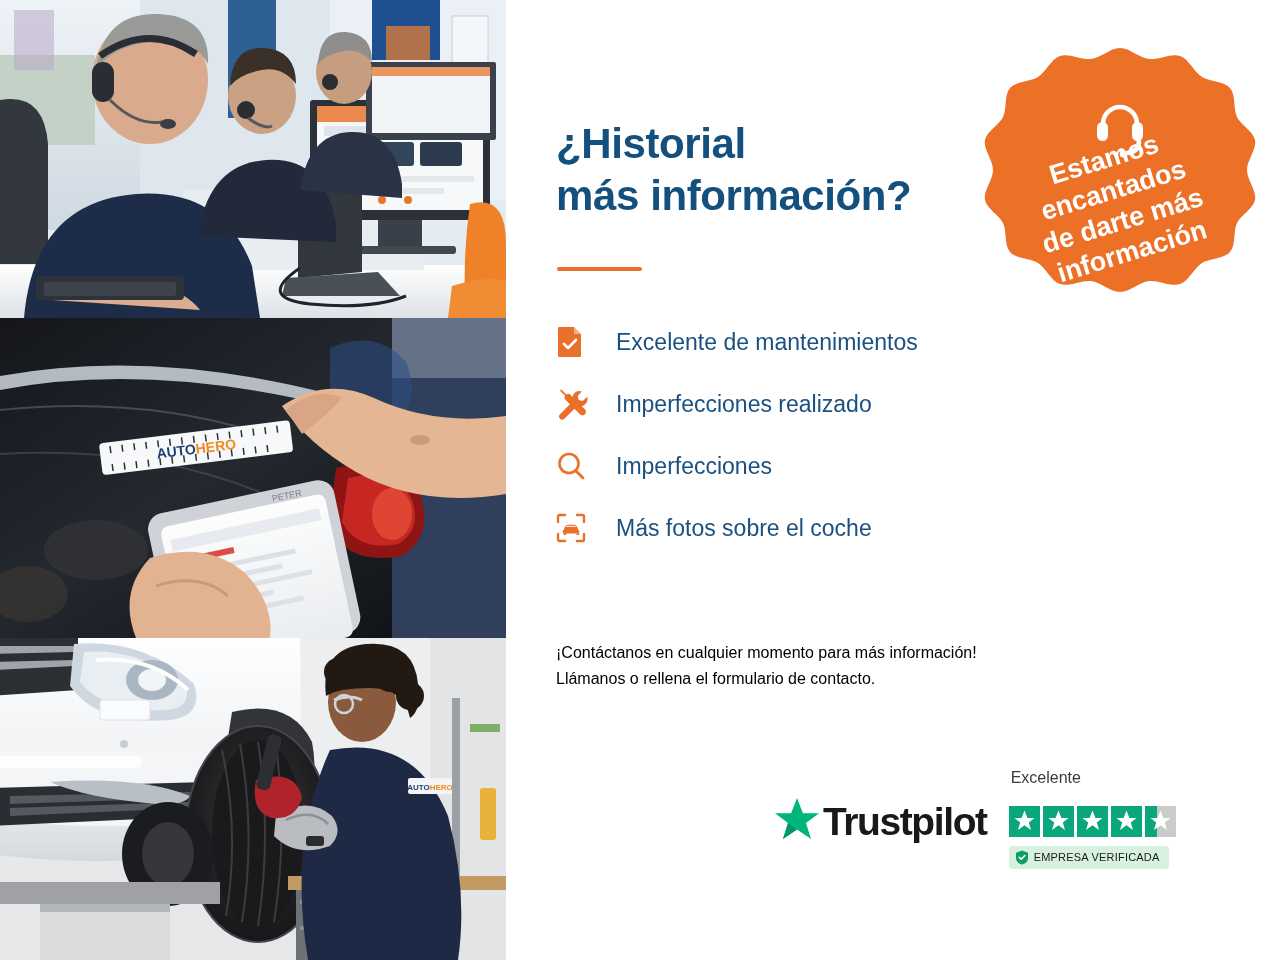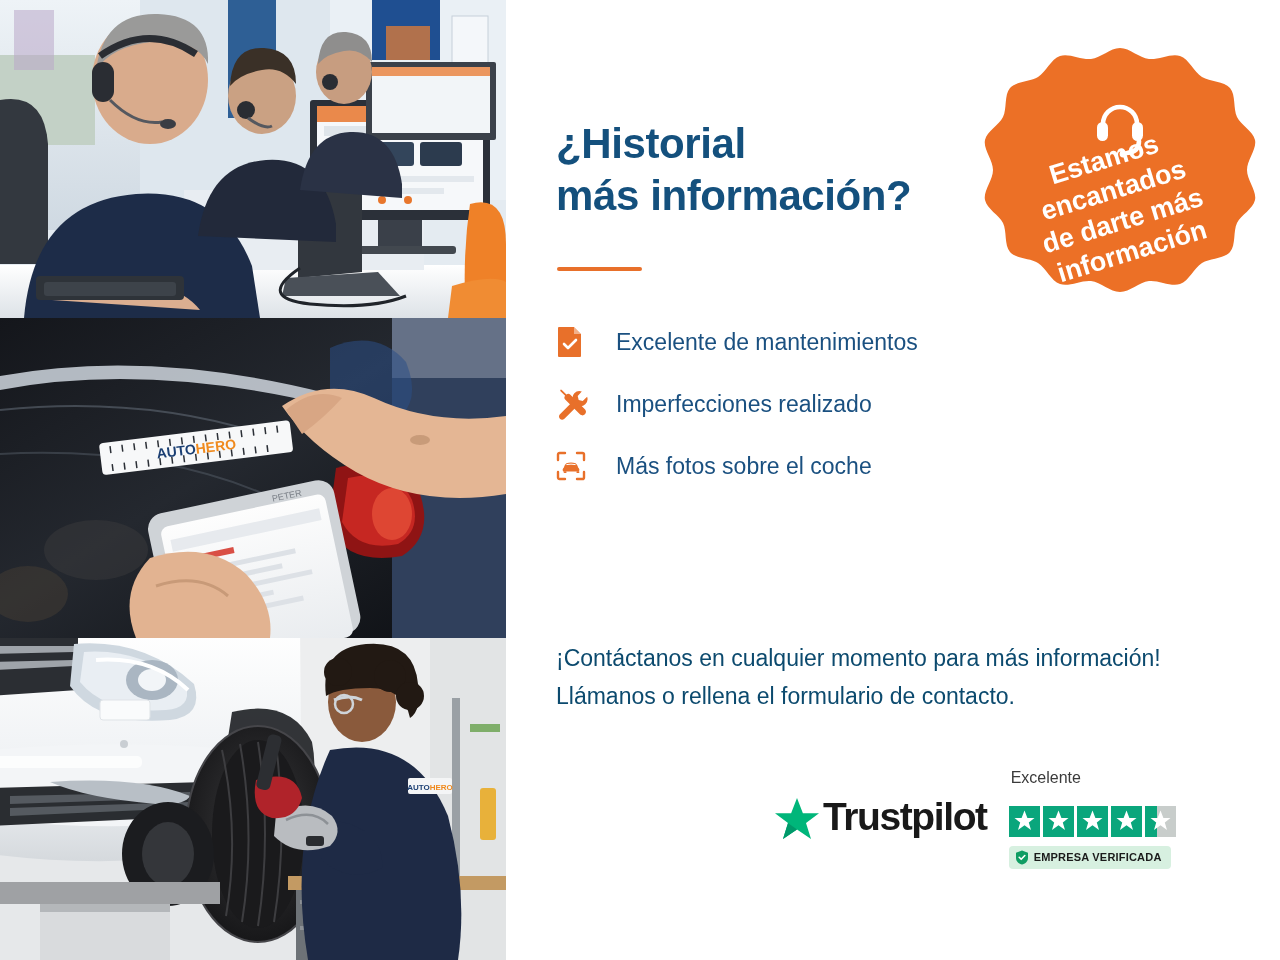--- a/index.html
+++ b/index.html
@@ -108,23 +108,23 @@
     padding-left: 16px;
     white-space: nowrap;
   }
 
   
   .contact-text {
     position: absolute;
     left: 50px;
     top: 640px;
     width: 680px;
-    font-size: 23px;
+    font-size: 16px;
     line-height: 1.65;
-    color: #0c4a6e;
+    color: #000000;
     white-space: pre-line;
   }
 
   
   .badge {
     position: absolute;
     left: 478px;
     top: 42px;
     width: 272px;
     height: 272px;
@@ -135,21 +135,21 @@
   .trustpilot {
     position: absolute;
     left: 268px;
     top: 768px;
     display: flex;
     align-items: center;
   }
 
   .tp-logo {
     display: flex;
-    align-items: flex-start;
+    align-items: flex-end;
     margin-right: 22px;
   }
   .tp-logo svg { display: block; }
   .tp-wordmark {
     font-size: 39px;
     font-weight: bold;
     color: #191919;
     letter-spacing: -1.4px;
     margin-left: 3px;
     line-height: 1;
@@ -197,21 +197,21 @@
   .tp-verified {
     display: inline-flex;
     align-items: center;
     background: #d7f0e0;
     border-radius: 4px;
     padding: 4px 9px 4px 6px;
   }
   .tp-verified svg { display: block; margin-right: 5px; }
   .tp-verified-label {
     font-size: 11px;
-    font-weight: bold;
+    font-weight: normal;
     color: #1b1b1b;
     letter-spacing: 0.2px;
     line-height: 1;
   }
 </style>
 </head>
 <body>
 
 <div class="page">
 
@@ -537,20 +537,29 @@
               <path d="M4.5 3.2 l4.6 4.6 a3 3 0 0 0 0.3 4 l14 14 a3.6 3.6 0 1 0 5 -5 l-14 -14 a3 3 0 0 0 -4 -0.3 L5.8 1.9 a1 1 0 0 0 -1.6 0.3 z" transform="rotate(0 16 16)"></path>
             </g>
             <g fill="#e8702a">
               <path d="M27.3 3.4 a7 7 0 0 0 -8.6 9.6 l-13 13 a3.2 3.2 0 1 0 4.5 4.5 l13 -13 a7 7 0 0 0 9.4 -8.8 l-4.4 4.4 -4 -1 -1 -4 z" transform="translate(-1.5,0)"></path>
             </g>
           </svg>
         </span>
         <span class="feature-label">Imperfecciones realizado</span>
       </div>
 
+      <div class="feature-row">
+        <span class="feature-icon">
+          <svg width="30" height="30" viewBox="0 0 30 30">
+            <circle cx="13" cy="12.5" r="9.5" fill="none" stroke="#e8702a" stroke-width="2.6"></circle>
+            <path d="M19.6 19.6 L27 27" stroke="#e8702a" stroke-width="2.8" stroke-linecap="round"></path>
+          </svg>
+        </span>
+        <span class="feature-label">Imperfecciones</span>
+      </div>
 
       <div class="feature-row">
         <span class="feature-icon">
           <svg width="30" height="30" viewBox="0 0 30 30">
             <g stroke="#e8702a" stroke-width="2.4" fill="none" stroke-linecap="round">
               <path d="M2 9 V3.6 A1.6 1.6 0 0 1 3.6 2 H9"></path>
               <path d="M21 2 h5.4 A1.6 1.6 0 0 1 28 3.6 V9"></path>
               <path d="M28 21 v5.4 a1.6 1.6 0 0 1 -1.6 1.6 H21"></path>
               <path d="M9 28 H3.6 A1.6 1.6 0 0 1 2 26.4 V21"></path>
             </g>

